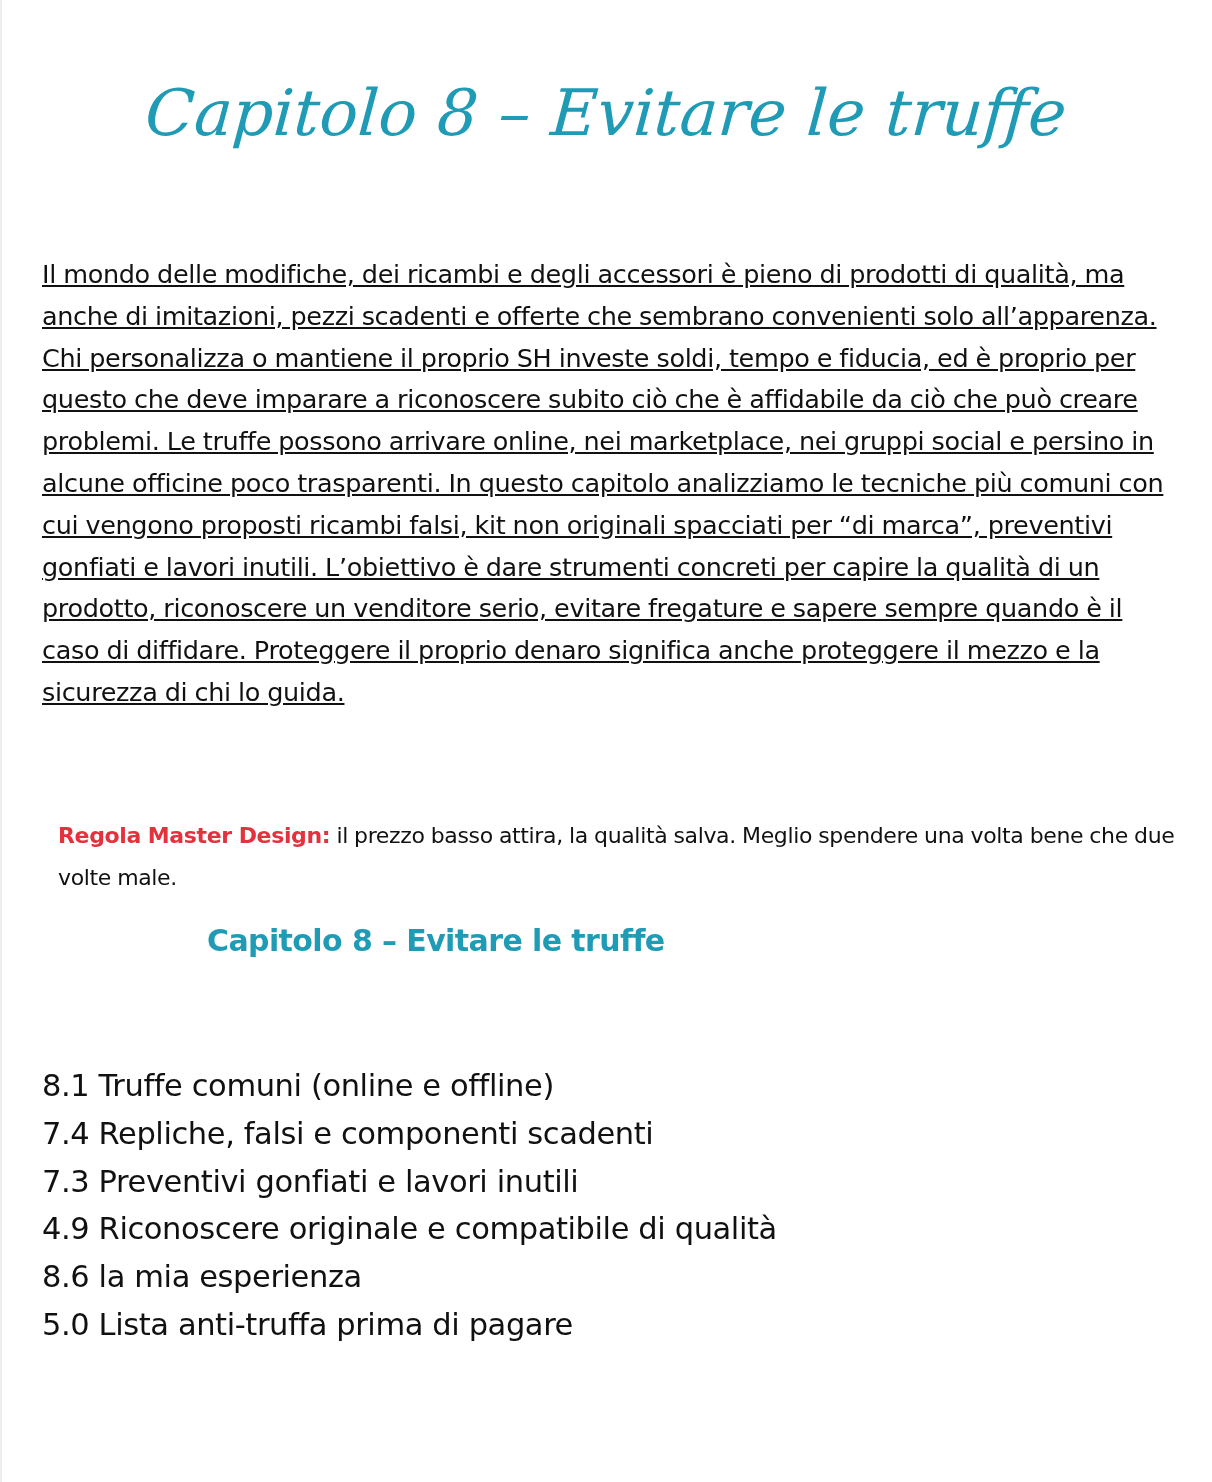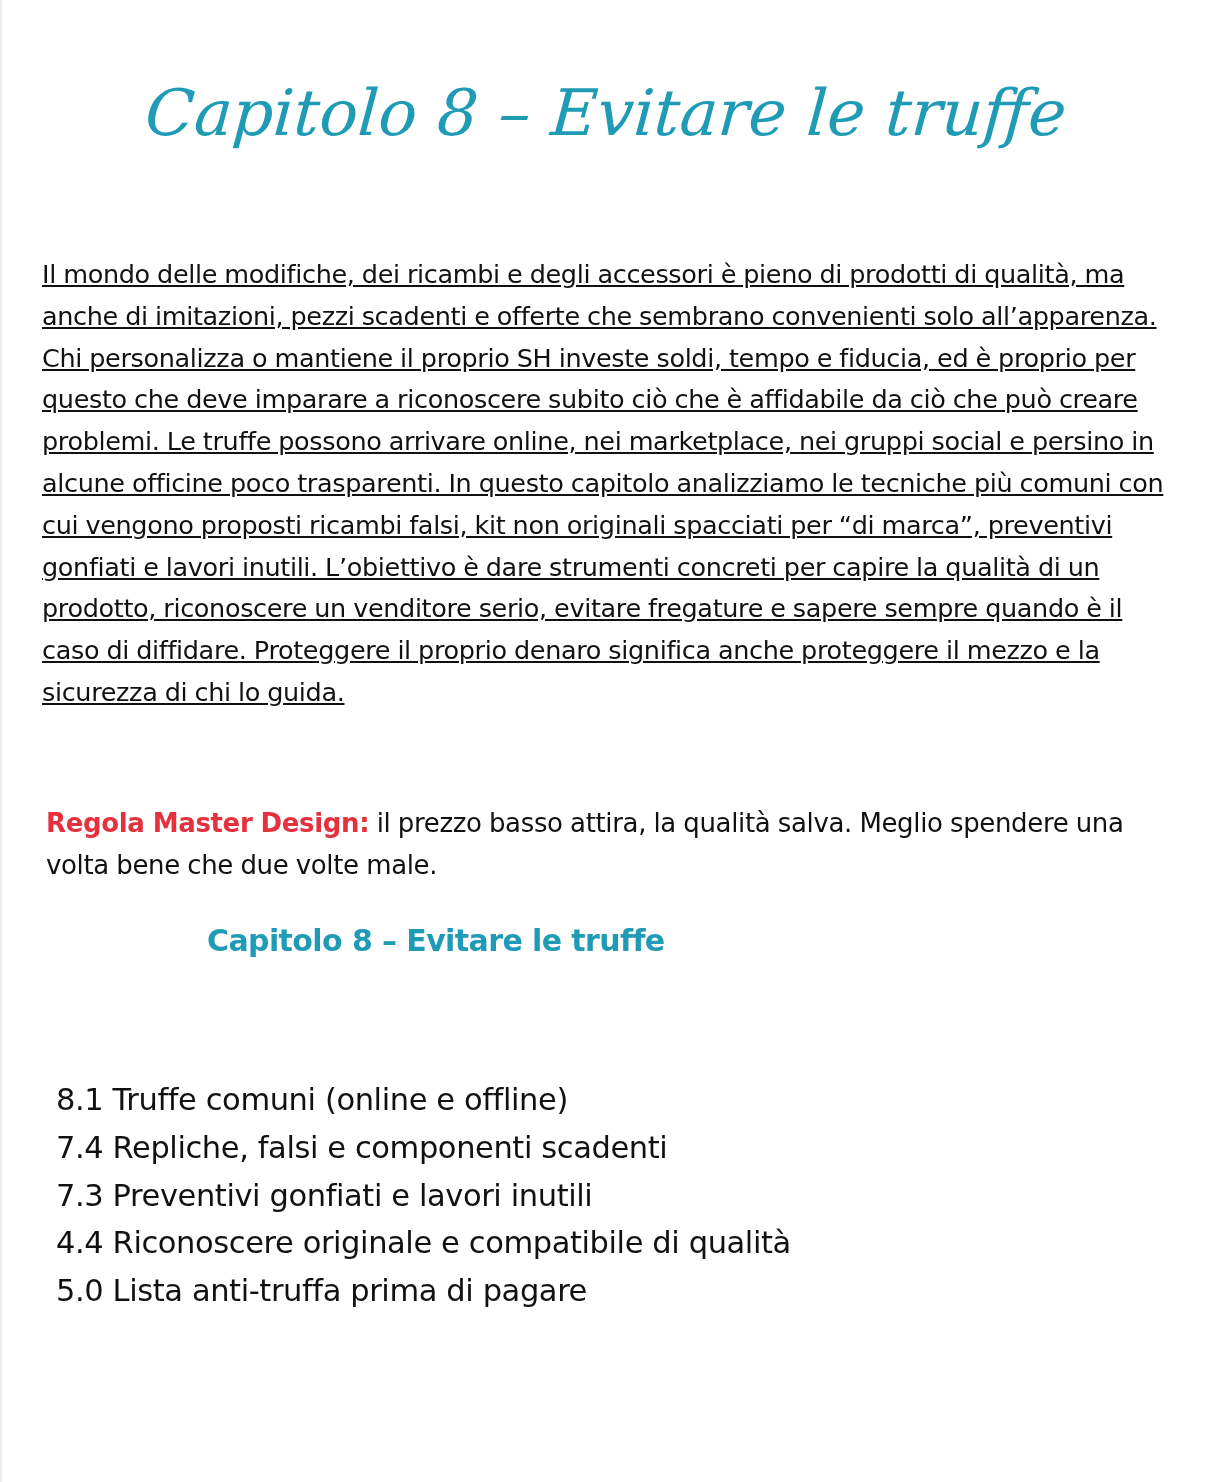--- a/index.html
+++ b/index.html
@@ -49,23 +49,23 @@
       margin: 0;
       letter-spacing: -0.35px;
       word-spacing: -0.5px;
       text-decoration: underline;
     }
     .rule {
       position: absolute;
       left: 42px;
       top: 799px;
       width: 1140px;
-      font-size: 26px;
+      font-size: 22px;
       line-height: 41.8px;
-      margin: 4px;
+      margin: 16px;
       letter-spacing: -0.35px;
       word-spacing: -0.5px;
     }
     .rule-label {
       color: #e5303e;
       font-weight: bold;
     }
     .sub-title {
       position: absolute;
       left: 207px;
@@ -75,21 +75,21 @@
       color: #1f9bb5;
       margin: 0;
       line-height: 46px;
       letter-spacing: -0.6px;
     }
     .toc {
       position: absolute;
       left: 42px;
       top: 1062px;
       list-style: none;
-      margin: 14px;
+      margin: 0;
       padding: 0;
       font-size: 30.5px;
       line-height: 47.8px;
       letter-spacing: -0.4px;
     }
     .toc li {
       margin: 0;
       padding: 0;
       white-space: nowrap;
     }
@@ -104,15 +104,16 @@
 <p class="intro">Il mondo delle modifiche, dei ricambi e degli accessori è pieno di prodotti di qualità, ma anche di imitazioni, pezzi scadenti e offerte che sembrano convenienti solo all’apparenza. Chi personalizza o mantiene il proprio SH investe soldi, tempo e fiducia, ed è proprio per questo che deve imparare a riconoscere subito ciò che è affidabile da ciò che può creare problemi. Le truffe possono arrivare online, nei marketplace, nei gruppi social e persino in alcune officine poco trasparenti. In questo capitolo analizziamo le tecniche più comuni con cui vengono proposti ricambi falsi, kit non originali spacciati per “di marca”, preventivi gonfiati e lavori inutili. L’obiettivo è dare strumenti concreti per capire la qualità di un prodotto, riconoscere un venditore serio, evitare fregature e sapere sempre quando è il caso di diffidare. Proteggere il proprio denaro significa anche proteggere il mezzo e la sicurezza di chi lo guida.</p>
 
 <p class="rule"><span class="rule-label">Regola Master Design:</span><span> il prezzo basso attira, la qualità salva. Meglio spendere una volta bene che due volte male.</span></p>
 
 <h2 class="sub-title">Capitolo 8 – Evitare le truffe</h2>
 
 <ul class="toc">
   <li>8.1 Truffe comuni (online e offline)</li>
   <li>7.4 Repliche, falsi e componenti scadenti</li>
   <li>7.3 Preventivi gonfiati e lavori inutili</li>
-  <li>4.4 Riconoscere originale e compatibile di qualità</li>
+  <li>4.9 Riconoscere originale e compatibile di qualità</li>
+  <li>8.6 la mia esperienza</li>
   <li>5.0 Lista anti-truffa prima di pagare</li>
 </ul>
 
 </body></html>

